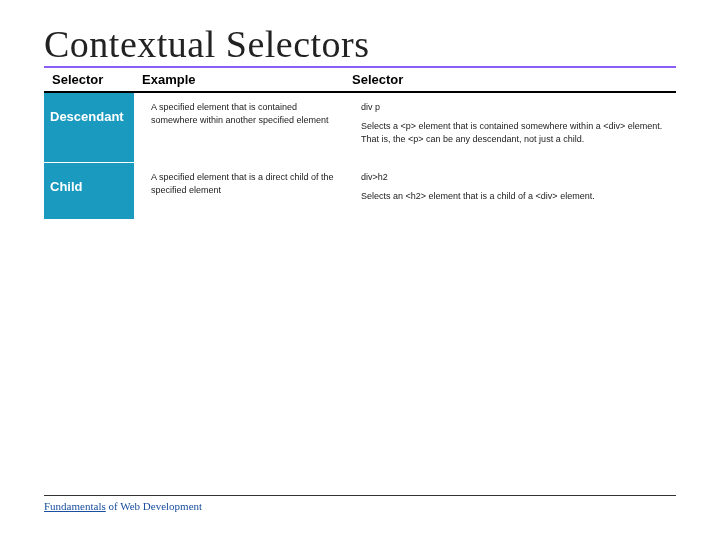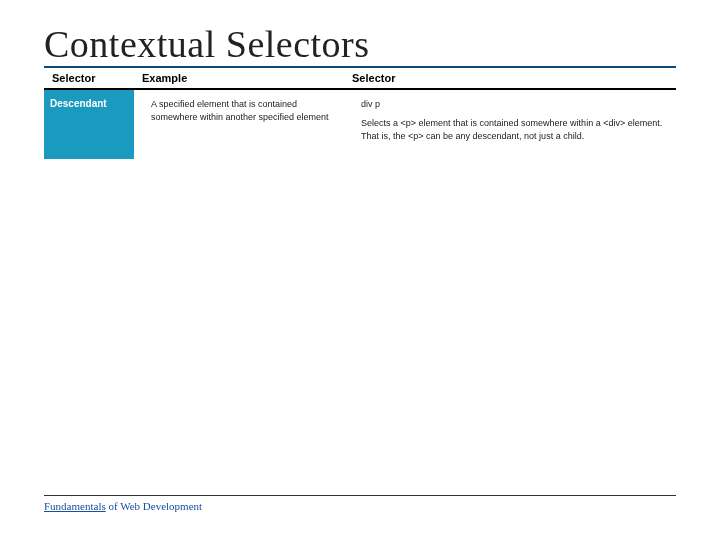--- a/index.html
+++ b/index.html
@@ -25,36 +25,36 @@
     font-size: 9px;
   }
   table.sel col.c1 { width: 90px; }
   table.sel col.c2 { width: 210px; }
   table.sel col.c3 { width: auto; }
   table.sel th {
     background: #fff;
     color: #000;
     text-align: left;
     font-weight: 700;
-    font-size: 11px;
+    font-size: 13px;
     padding: 4px 8px 4px 8px;
-    border-top: 2px solid #0c4a6e;
+    border-top: 2px solid #8b5cf6;
     border-bottom: 2px solid #000;
   }
   table.sel td {
     vertical-align: top;
     padding: 8px 8px 16px 17px;
     border-bottom: 1px solid #fff;
   }
   table.sel td.name {
     background: #1a9abf;
     color: #fff;
     font-weight: 700;
-    font-size: 10px;
-    padding: 8px 6px;
+    font-size: 13px;
+    padding: 16px 6px;
   }
   table.sel td.matches {
     color: #222;
     line-height: 1.45;
   }
   table.sel td.example {
     color: #222;
     line-height: 1.45;
   }
   .ex-code { display: block; margin-bottom: 6px; }
@@ -97,20 +97,28 @@
   </thead>
   <tbody>
     <tr>
       <td class="name">Descendant</td>
       <td class="matches">A specified element that is contained somewhere within another specified element</td>
       <td class="example">
         <span class="ex-code">div p</span>
         <span>Selects a &lt;p&gt; element that is contained somewhere within a &lt;div&gt; element. That is, the &lt;p&gt; can be any descendant, not just a child.</span>
       </td>
     </tr>
+    <tr>
+      <td class="name">Child</td>
+      <td class="matches">A specified element that is a direct child of the specified element</td>
+      <td class="example">
+        <span class="ex-code">div&gt;h2</span>
+        <span>Selects an &lt;h2&gt; element that is a child of a &lt;div&gt; element.</span>
+      </td>
+    </tr>
   </tbody>
 </table>
 
 <div class="footer">
   <hr class="footer-rule">
   <div class="footer-text">
     <span class="u">Fundamentals</span><span> of Web Development</span>
   </div>
 </div>
 

